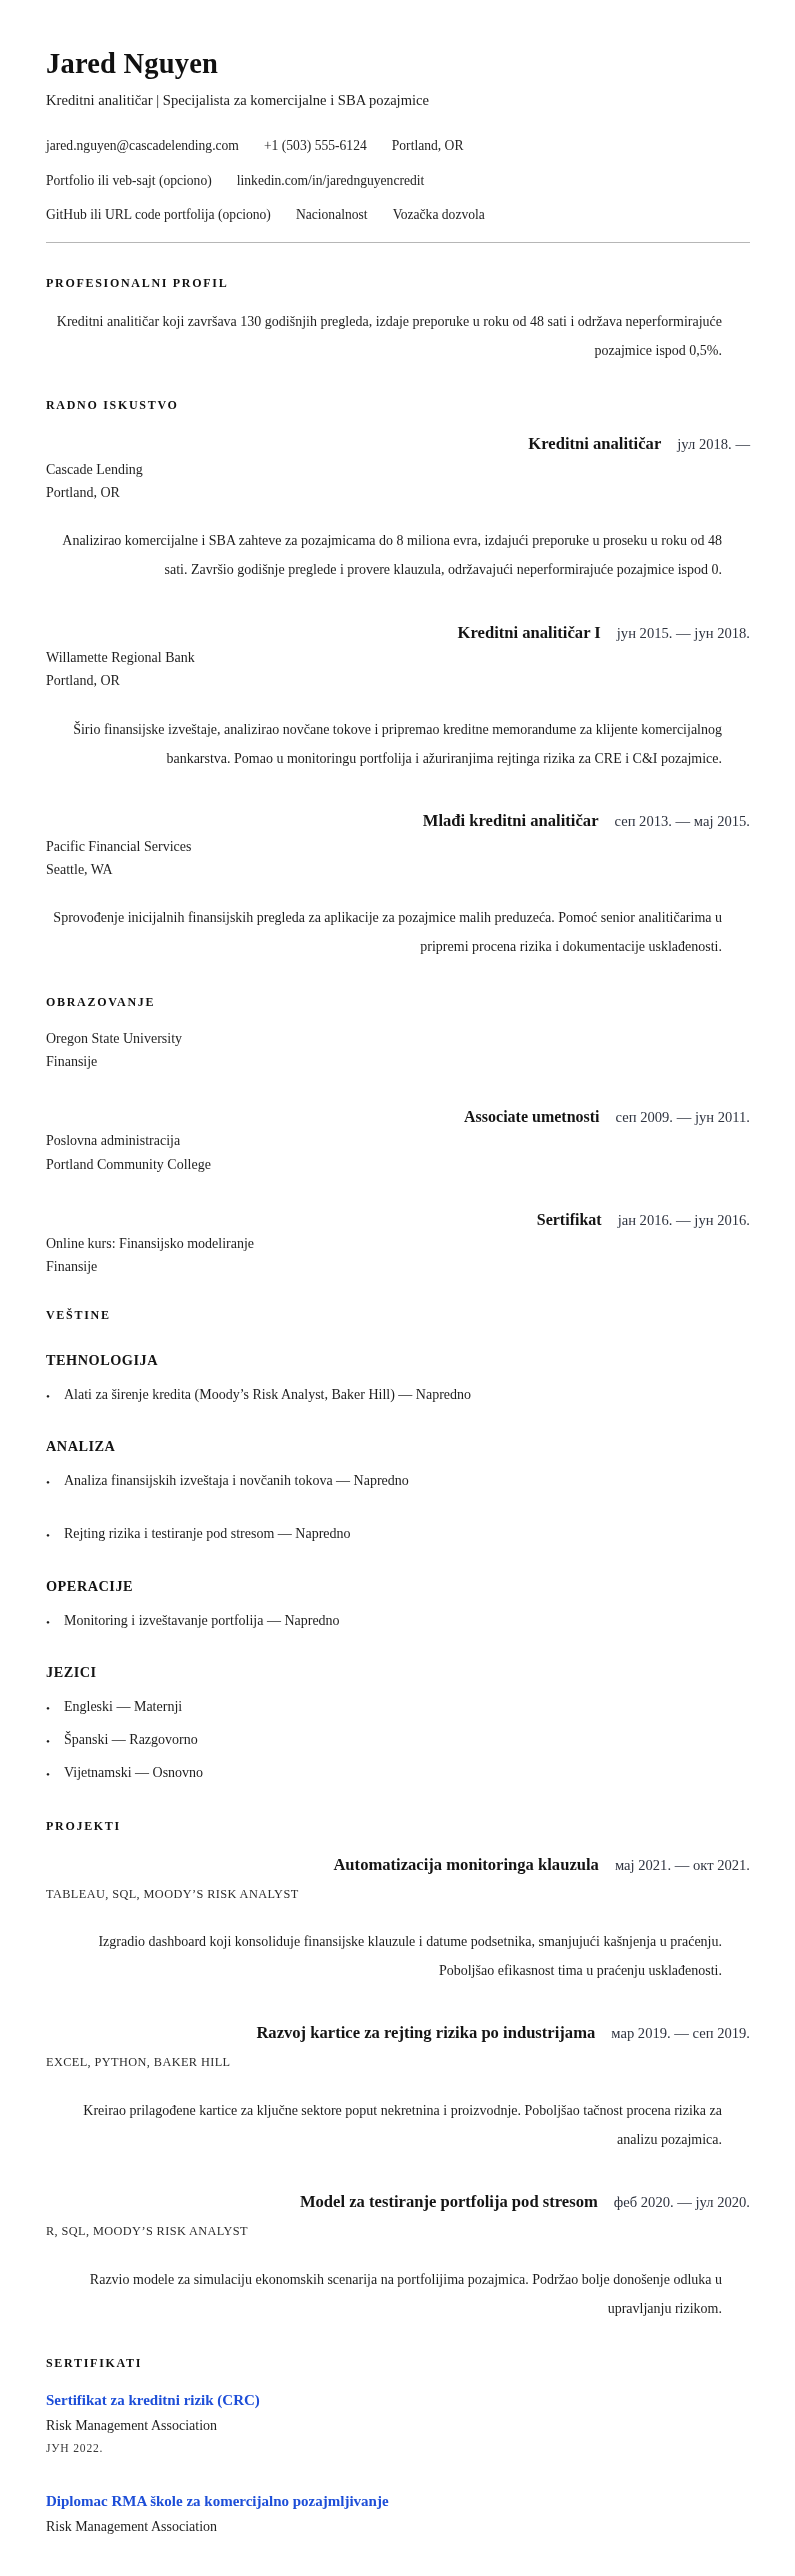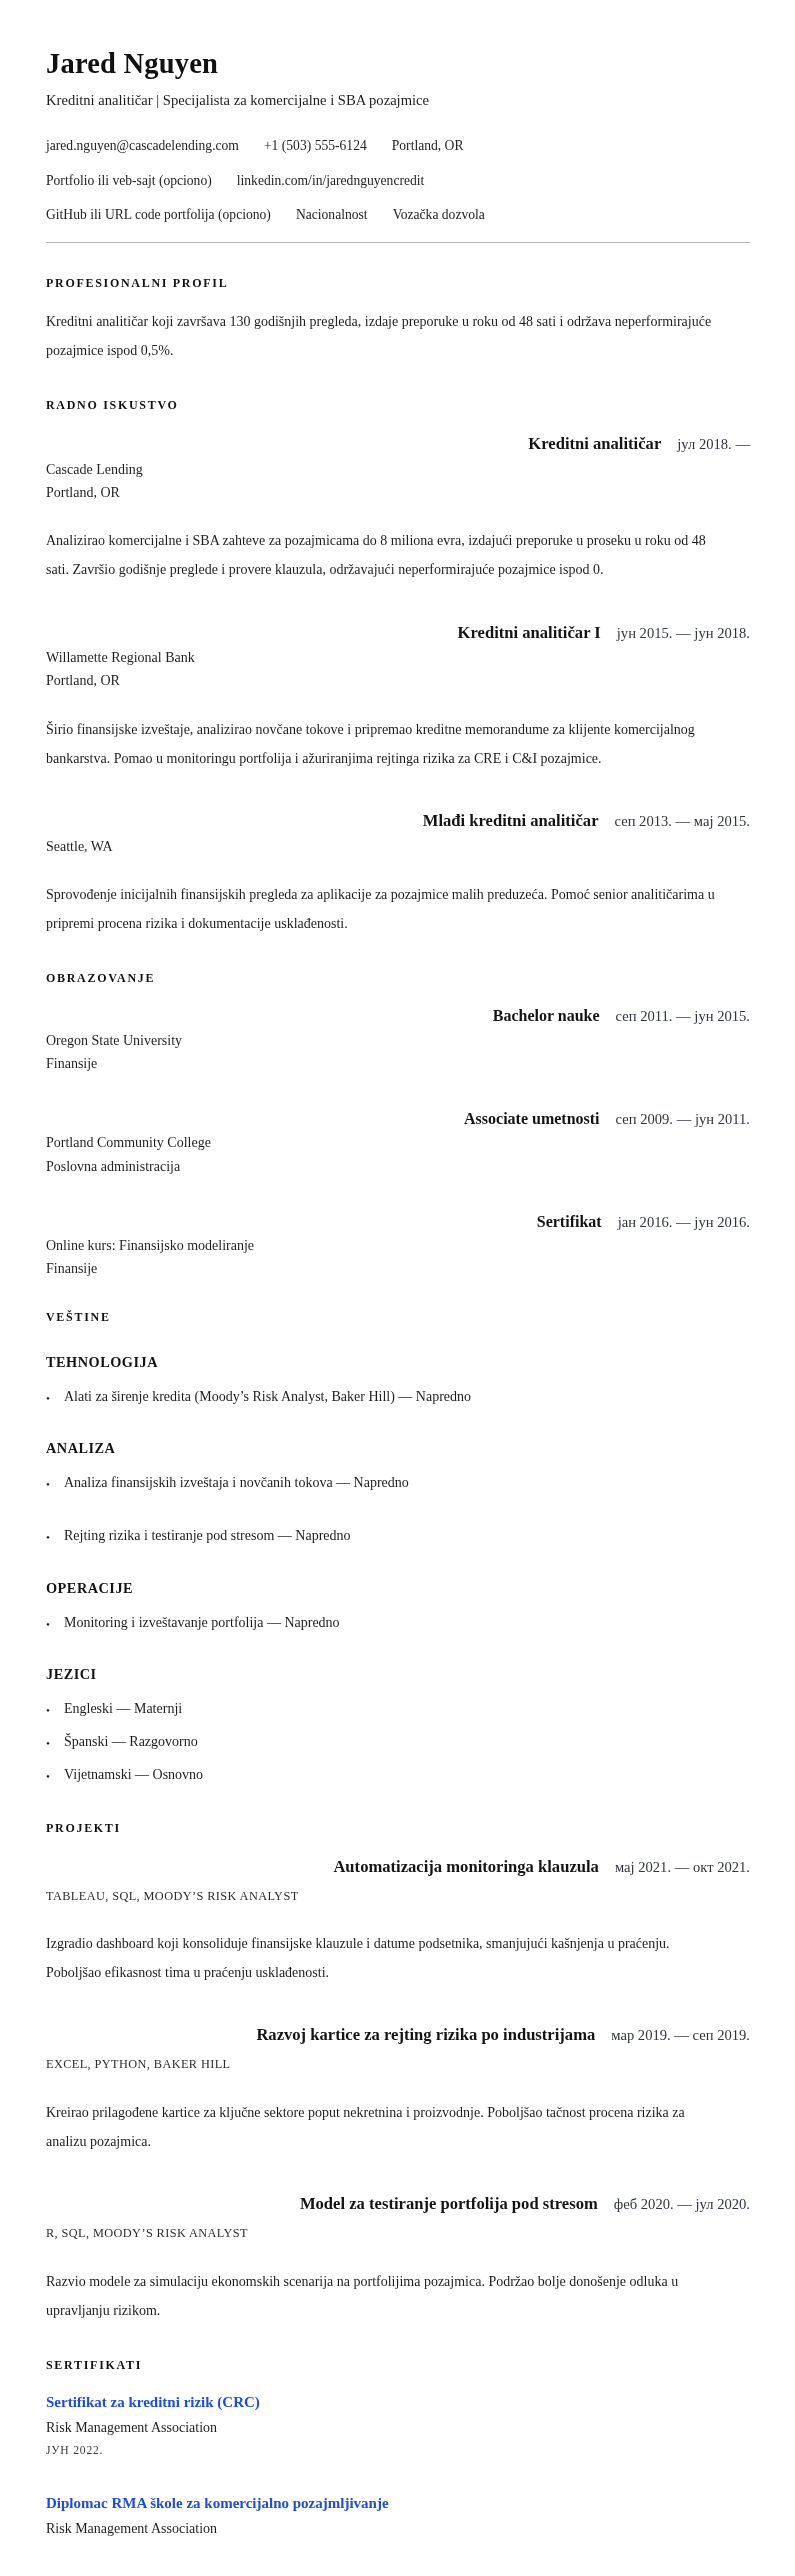--- a/index.html
+++ b/index.html
@@ -43,20 +43,21 @@
     font-weight: 700;
     letter-spacing: 1.7px;
     color: #111111;
     margin: 33px 0 0 0;
   }
   .body-text {
     font-size: 14px;
     line-height: 2.05;
     max-width: 676px;
     color: #1d1d1d;
+    text-align: right;
   }
   .profile-text { margin: 17px 0 0 0; }
 
   
   .entry { margin-top: 21px; }
   .entry + .entry { margin-top: 38px; }
   .title-row { display: flex; justify-content: flex-end; align-items: baseline; gap: 16px; }
   .entry-title { font-size: 16.6px; font-weight: 700; color: #141414; }
   .entry-date { font-size: 14.6px; color: #2f3440; white-space: nowrap; }
   .meta-line { font-size: 14px; margin-top: 7.3px; color: #1f1f1f; }
@@ -156,44 +157,41 @@
       <div class="meta-line">Willamette Regional Bank</div>
       <div class="meta-line">Portland, OR</div>
       <p class="body-text entry-desc">Širio finansijske izveštaje, analizirao novčane tokove i pripremao kreditne memorandume za klijente komercijalnog bankarstva. Pomao u monitoringu portfolija i ažuriranjima rejtinga rizika za CRE i C&amp;I pozajmice.</p>
     </div>
 
     <div class="entry">
       <div class="title-row">
         <span class="entry-title">Mlađi kreditni analitičar</span>
         <span class="entry-date">сеп 2013. — мај 2015.</span>
       </div>
+      <div class="meta-line">Pacific Financial Services</div>
       <div class="meta-line">Seattle, WA</div>
       <p class="body-text entry-desc">Sprovođenje inicijalnih finansijskih pregleda za aplikacije za pozajmice malih preduzeća. Pomoć senior analitičarima u pripremi procena rizika i dokumentacije usklađenosti.</p>
     </div>
   </section>
 
   <section>
     <h2 class="section-heading">OBRAZOVANJE</h2>
 
     <div class="entry">
-      <div class="title-row">
-        <span class="entry-title edu-title">Bachelor nauke</span>
-        <span class="entry-date">сеп 2011. — јун 2015.</span>
-      </div>
       <div class="meta-line">Oregon State University</div>
       <div class="meta-line">Finansije</div>
     </div>
 
     <div class="entry">
       <div class="title-row">
         <span class="entry-title edu-title">Associate umetnosti</span>
         <span class="entry-date">сеп 2009. — јун 2011.</span>
       </div>
+      <div class="meta-line">Poslovna administracija</div>
       <div class="meta-line">Portland Community College</div>
-      <div class="meta-line">Poslovna administracija</div>
     </div>
 
     <div class="entry">
       <div class="title-row">
         <span class="entry-title edu-title">Sertifikat</span>
         <span class="entry-date">јан 2016. — јун 2016.</span>
       </div>
       <div class="meta-line">Online kurs: Finansijsko modeliranje</div>
       <div class="meta-line">Finansije</div>
     </div>

